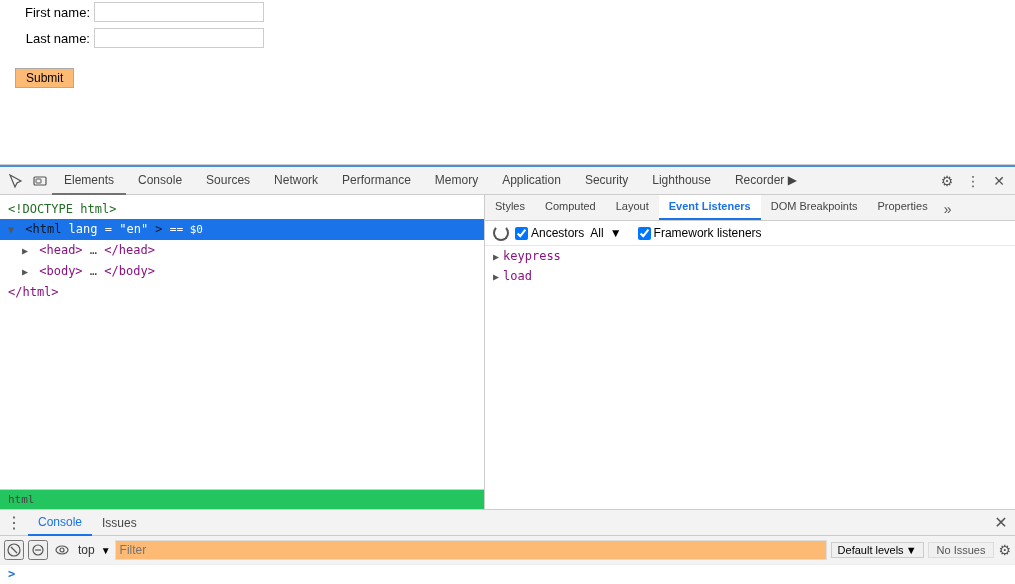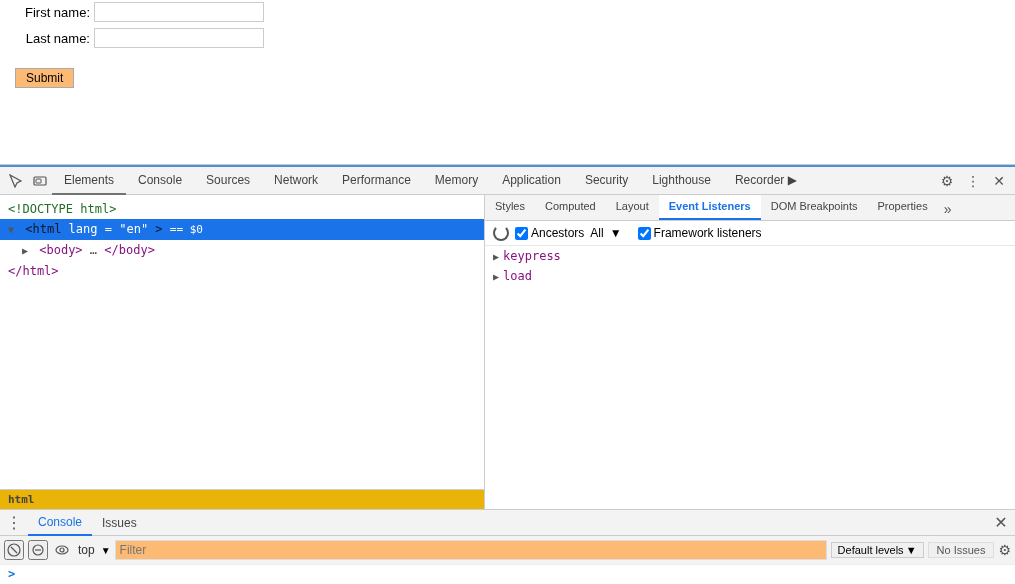--- a/index.html
+++ b/index.html
@@ -148,26 +148,25 @@
       font-size: 10px;
       color: #555;
     }
 
     
     .breadcrumb-bar {
       border-top: 1px solid #ccc;
       padding: 7px 8px;
       font-size: 11px;
       font-family: monospace;
-      background: #eab308;
+      background: #22c55e;
       color: #444;
       height: 20px;
       display: flex;
       align-items: center;
-      font-weight: bold;
     }
 
     
     .styles-panel {
       flex: 1;
       background: #fff;
       display: flex;
       flex-direction: column;
       overflow: hidden;
     }
@@ -435,20 +434,26 @@
           <span class="expand-arrow">▼</span>
           <span class="html-tag">&lt;html</span>
           <span style="color:#fff"> </span>
           <span class="html-attr-name">lang</span>
           <span style="color:#fff">=</span>
           <span class="html-attr-value">"en"</span>
           <span class="html-tag">&gt;</span>
           <span style="color:#fff; font-size:11px;"> == $0</span>
         </div>
 
+        <div class="dom-line" style="padding-left: 22px;">
+          <span class="expand-arrow">▶</span>
+          <span class="html-tag">&lt;head&gt;</span>
+          <span class="html-text">…</span>
+          <span class="html-tag">&lt;/head&gt;</span>
+        </div>
 
         <div class="dom-line" style="padding-left: 22px;">
           <span class="expand-arrow">▶</span>
           <span class="html-tag">&lt;body&gt;</span>
           <span class="html-text">…</span>
           <span class="html-tag">&lt;/body&gt;</span>
         </div>
 
         <div class="dom-line">
           <span class="html-tag">&lt;/html&gt;</span>

